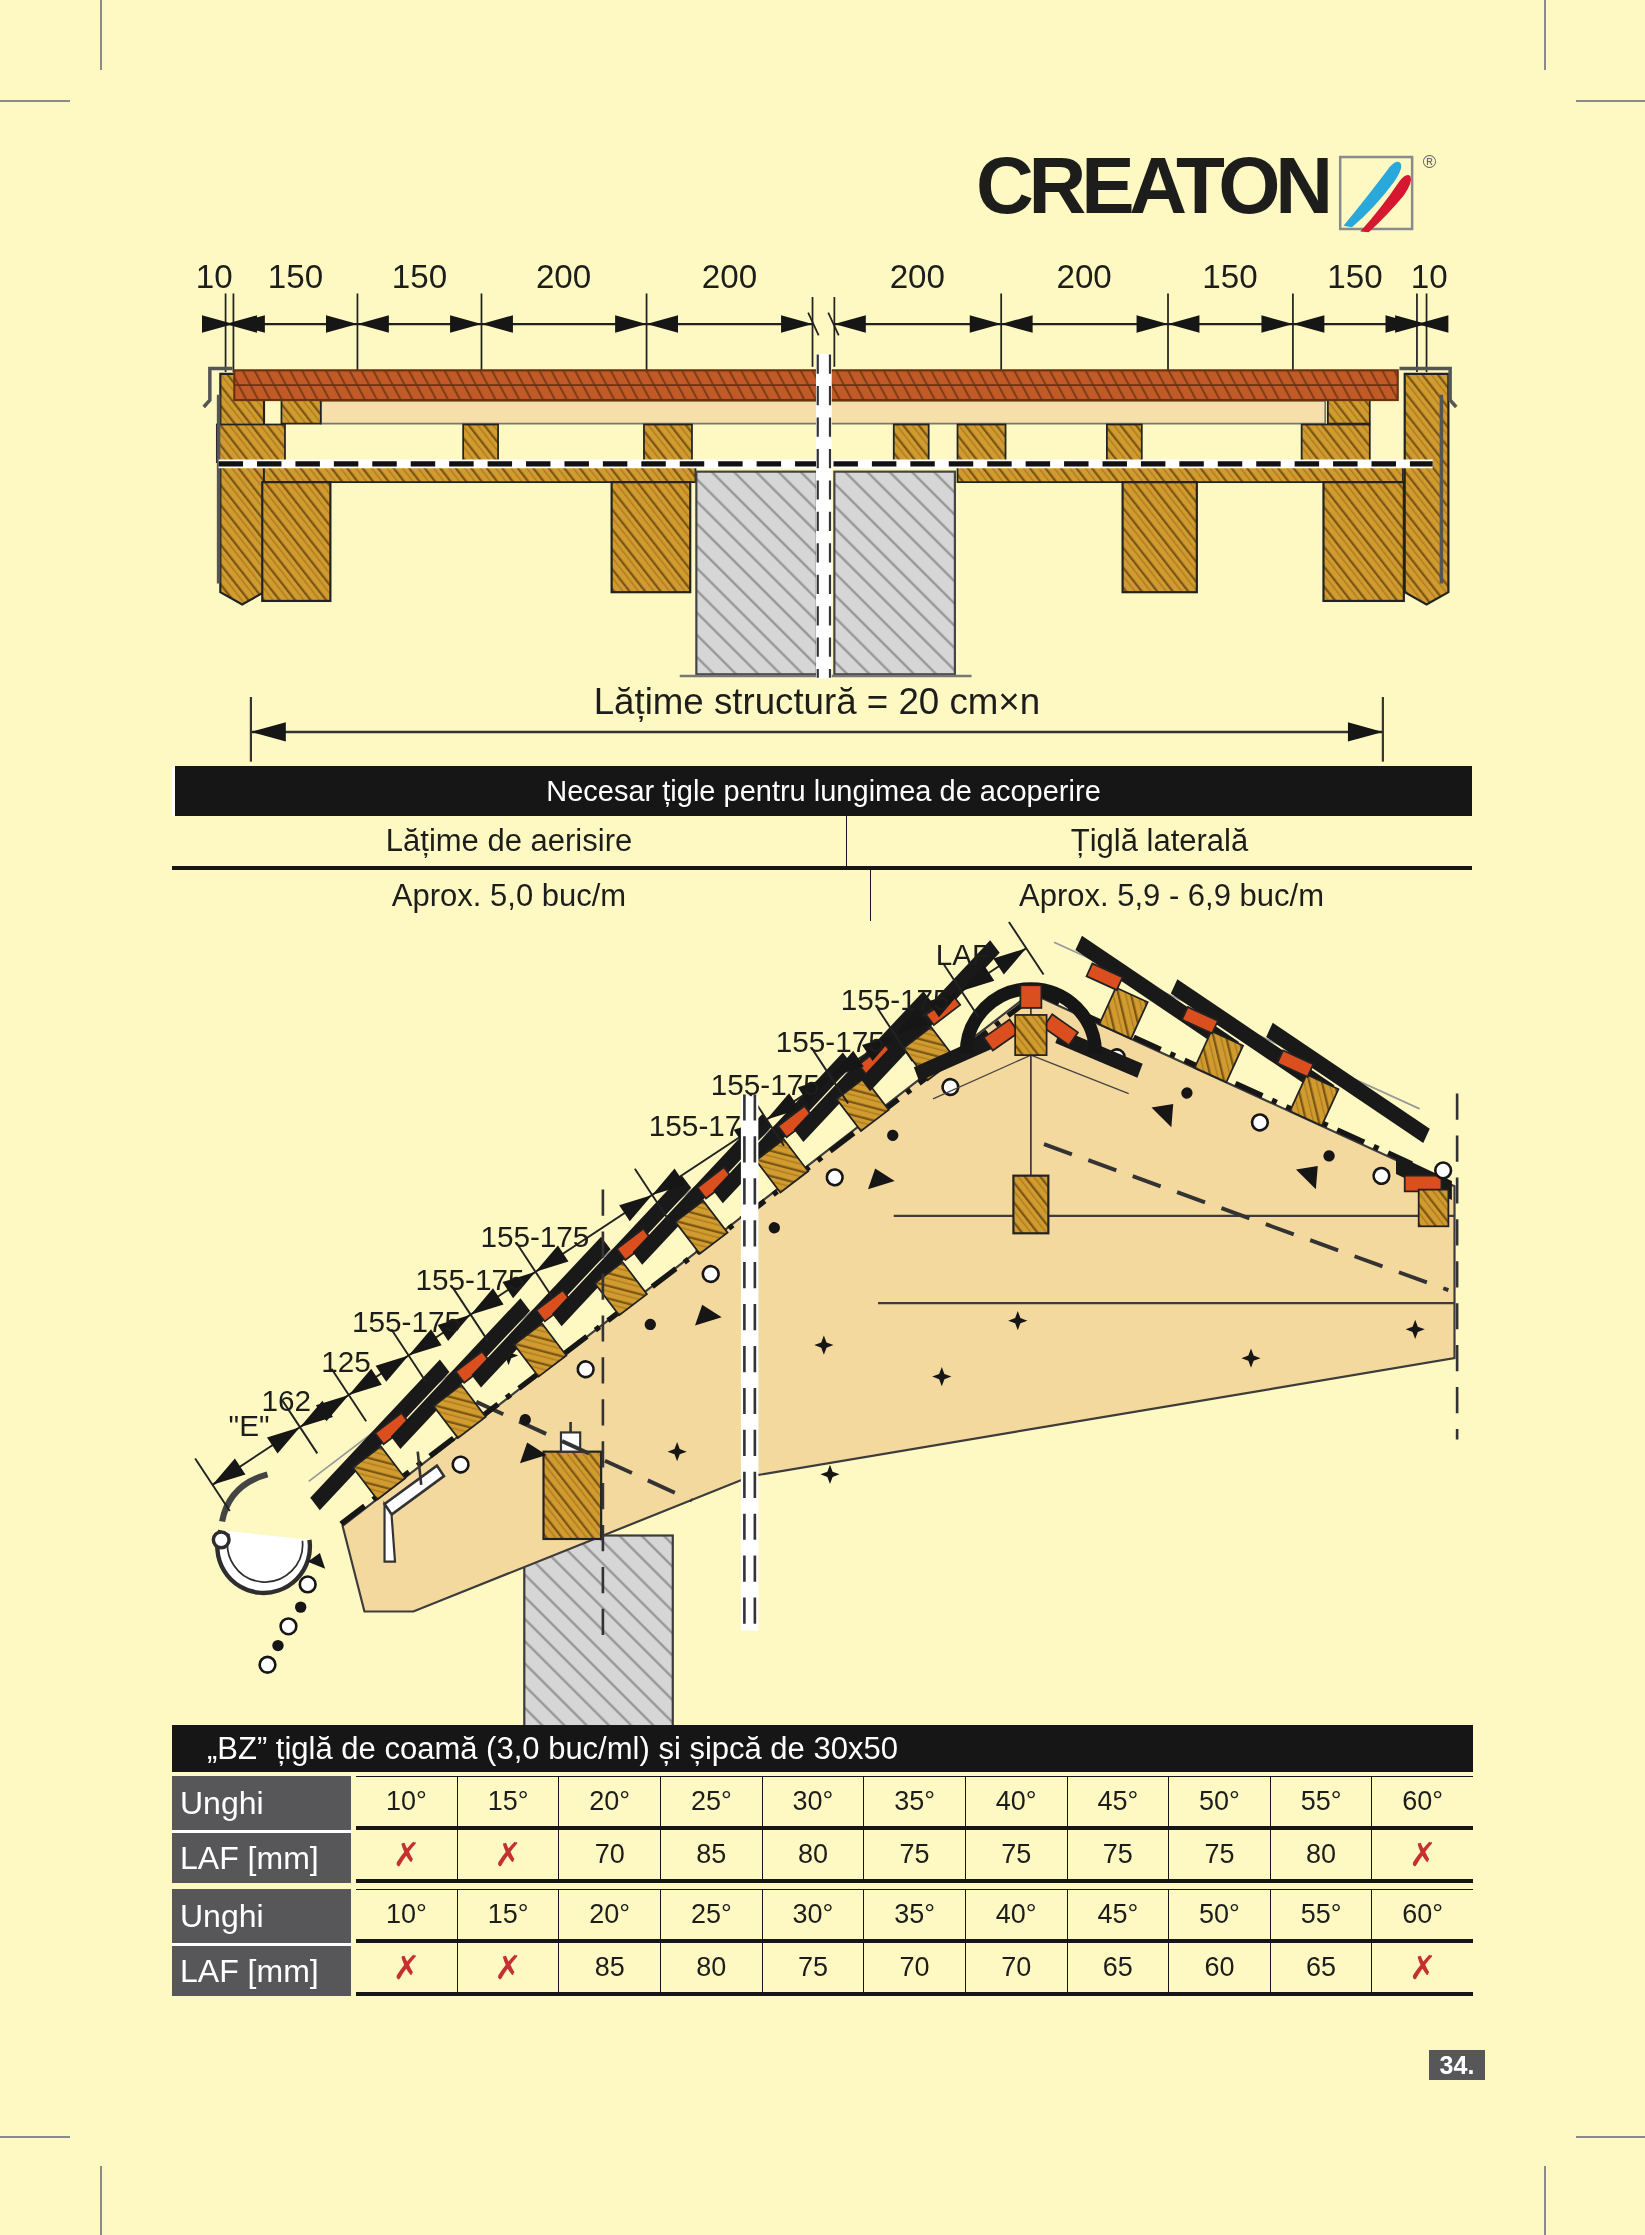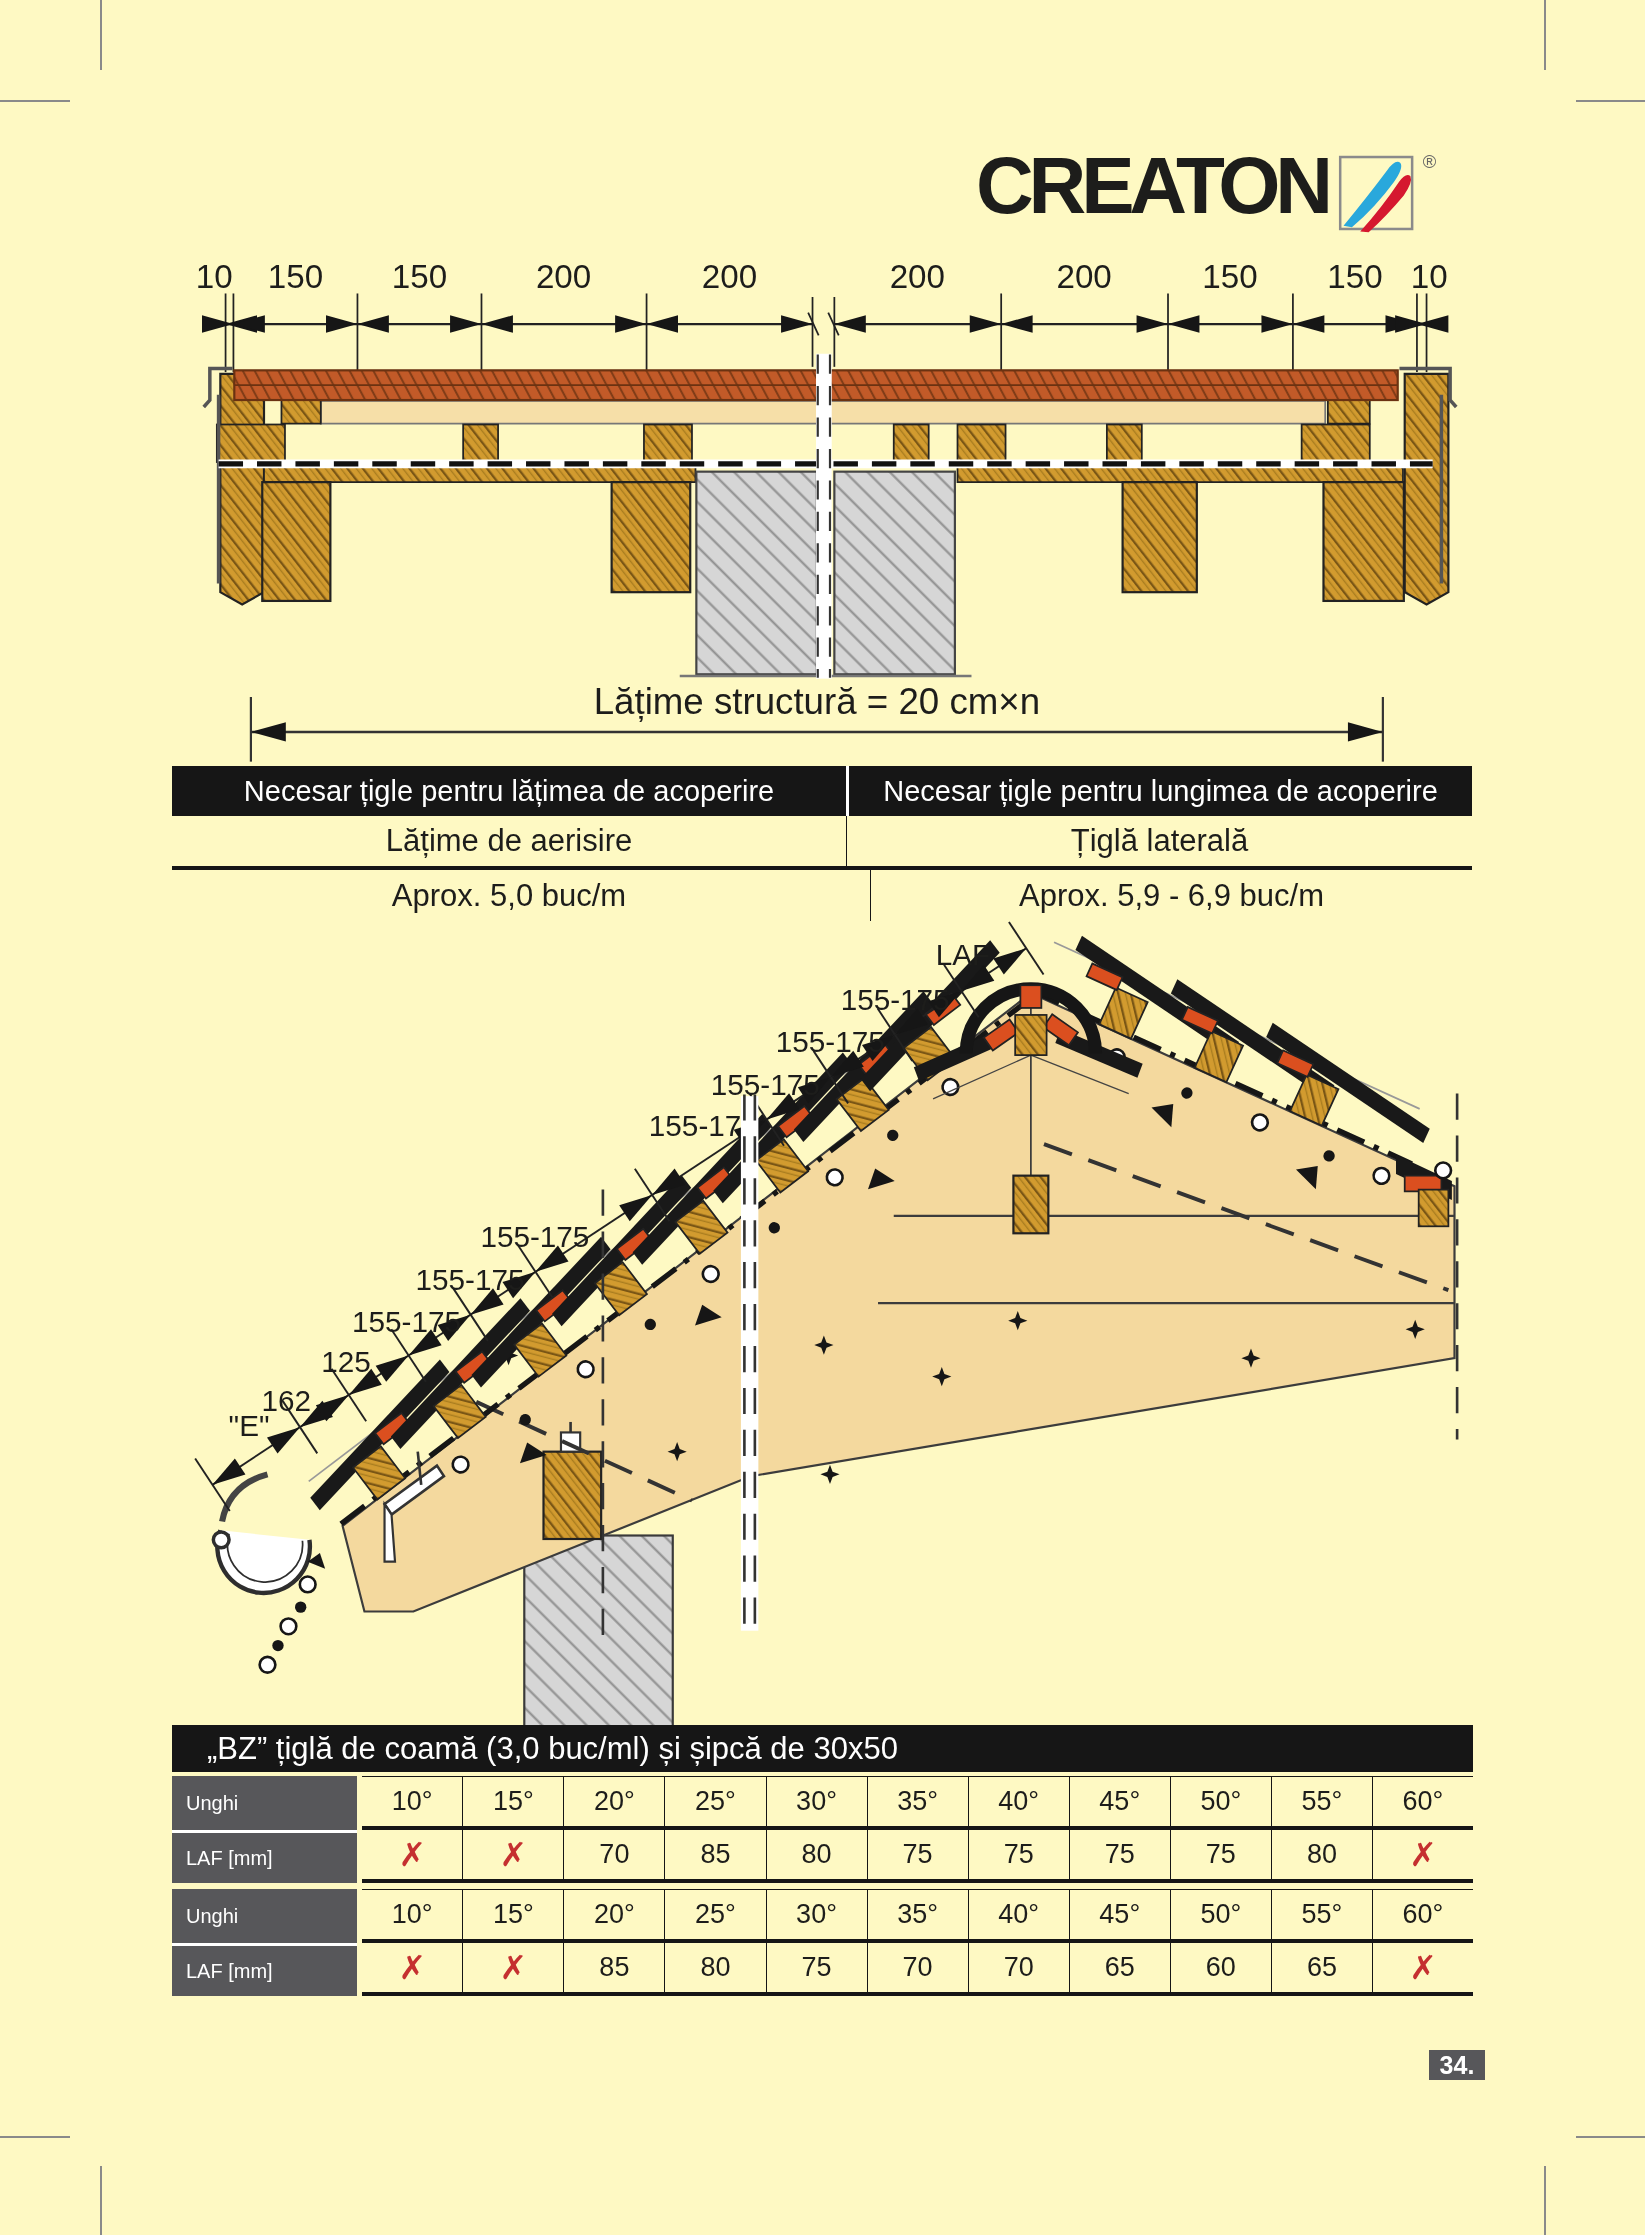--- a/index.html
+++ b/index.html
@@ -33,21 +33,21 @@
   .needs .row .c1{width:674px;}
   .needs .row .c2{flex:1;border-left:1.7px solid #161616;}
   .needs .r1{border-bottom:4.4px solid #161616;}
   .needs .r2{height:51px;gap:24px;}
 
   
   .btab{position:absolute;left:172px;width:1301px;}
   .btab .title{background:#161616;color:#fff;font-size:31px;height:47px;line-height:47px;padding-left:35px;}
   .btab .row{display:flex;margin-top:0;}
   .btab .r1{margin-top:4.4px;}
-  .btab .lab{width:171px;background:#57575a;color:#fff;font-size:20px;display:flex;align-items:center;padding-left:14px;margin-right:5.2px;}
+  .btab .lab{width:171px;background:#57575a;color:#fff;font-size:32px;display:flex;align-items:center;padding-left:8px;margin-right:5.2px;}
   .btab .r2 .lab{border-top:3.5px solid #fff;}
   .btab .data{flex:1;display:flex;}
   .btab .r1 .data{border-top:1.7px solid #161616;border-bottom:4.4px solid #161616;}
   .btab .r2 .data{border-bottom:4.4px solid #161616;}
   .btab .c{flex:1;display:flex;align-items:center;justify-content:center;font-size:27px;height:49px;}
   .btab .c + .c{border-left:1.7px solid #161616;}
   .btab .x{color:#c53030;font-style:italic;font-size:33px;font-family:"DejaVu Sans",sans-serif;}
 
   .pgnum{position:absolute;left:1429px;top:2050px;width:56px;height:30px;background:#57575a;
          color:#fff;font-size:25px;text-align:center;line-height:30px;font-weight:bold;}
@@ -384,21 +384,20 @@
       <rect x="848" y="1255" width="20" height="612" fill="#fff"></rect>
       <line x1="852" y1="1253" x2="852" y2="1872" stroke="#333" stroke-width="3" stroke-dasharray="30 18"></line>
       <line x1="864" y1="1253" x2="864" y2="1872" stroke="#333" stroke-width="3" stroke-dasharray="30 18"></line>
       <line x1="690" y1="1362" x2="690" y2="1872" stroke="#333" stroke-width="3" stroke-dasharray="30 18"></line>
       <line x1="1668" y1="1252" x2="1668" y2="1648" stroke="#333" stroke-width="3" stroke-dasharray="30 18"></line>
     </g>
   </svg>
 
   <div class="needs">
     <div class="hdr">
-      <div class="cell c1">Necesar țigle pentru lățimea de acoperire</div>
       <div class="cell c2">Necesar țigle pentru lungimea de acoperire</div>
     </div>
     <div class="row r1">
       <div class="cell c1">Lățime de aerisire</div>
       <div class="cell c2">Țiglă laterală</div>
     </div>
     <div class="row r2">
       <div class="cell c1">Aprox. 5,0 buc/m</div>
       <div class="cell c2">Aprox. 5,9 - 6,9 buc/m</div>
     </div>

